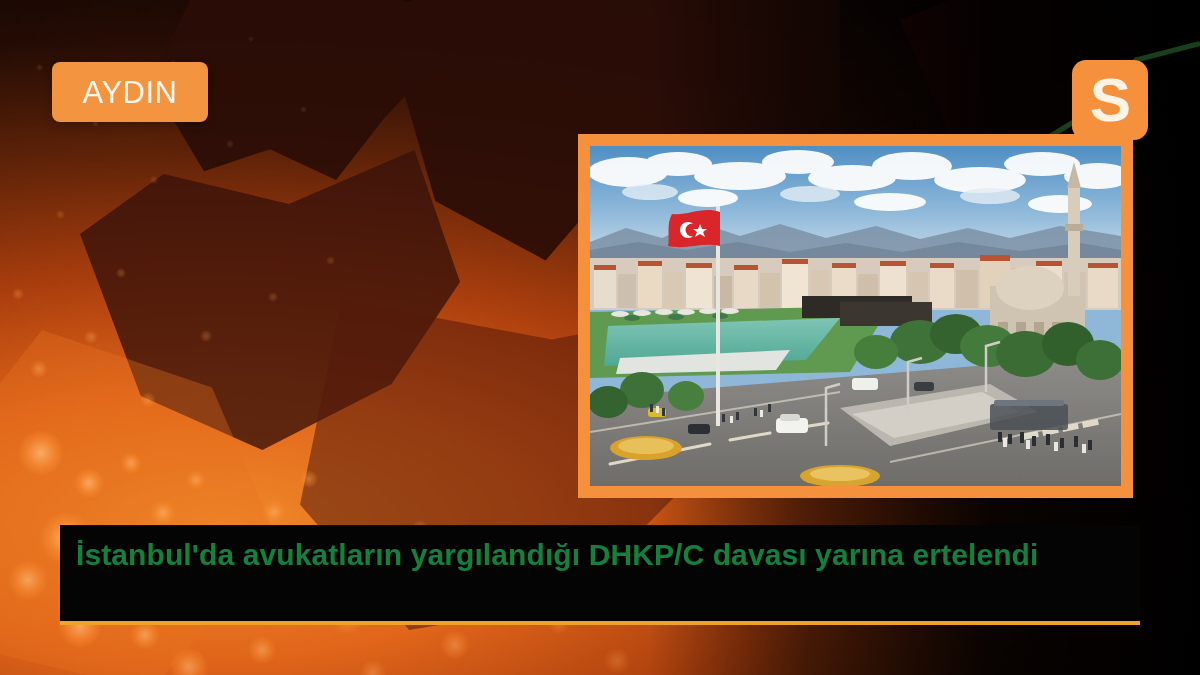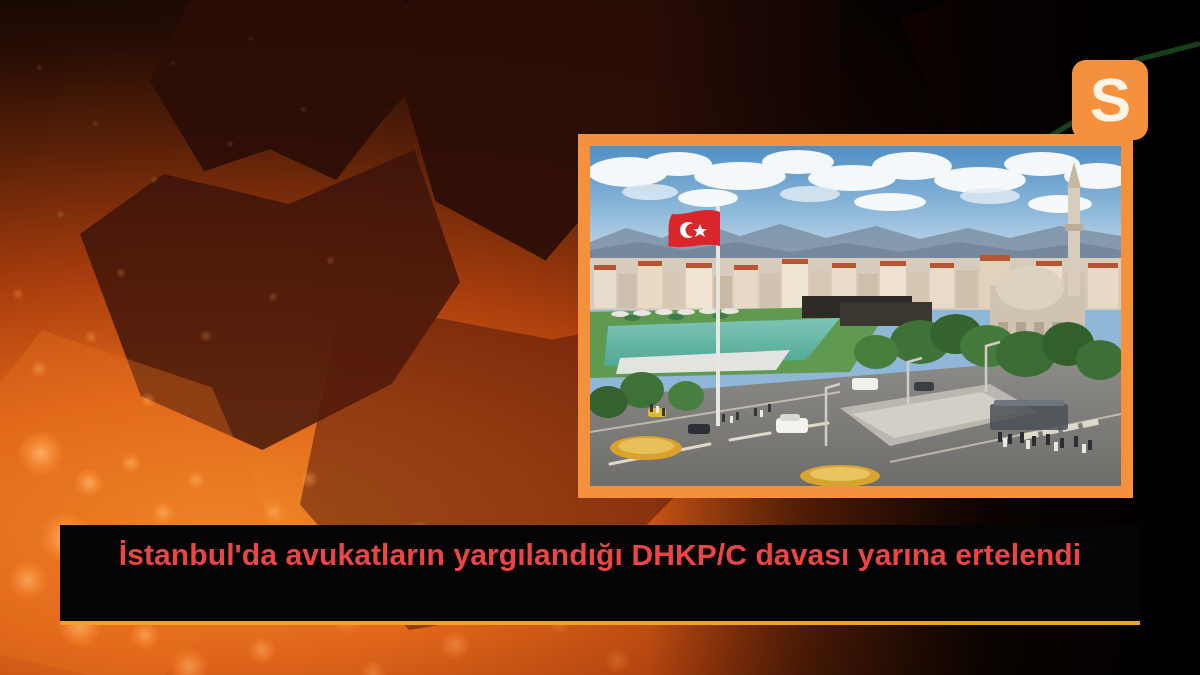--- a/index.html
+++ b/index.html
@@ -96,27 +96,26 @@
   .headline-panel{
     position:absolute;left:60px;top:525px;
     width:1080px;height:100px;
     background:#040404;
     border-bottom:4px solid #f0a12a;
     box-sizing:border-box;
     padding:12px 16px 0 16px;
     z-index:7;
   }
   .headline-panel .title{
-    color:#ef4444;
+    color:#15803d;
     font-size:30px;
     font-weight:700;
     line-height:1.22;
     letter-spacing:.1px;
     margin:0;
-    text-align:center;
   }
 </style>
 </head>
 <body>
 
 <div class="stage">
 
   <div class="bg">
     <div class="bg-base"></div>
 
@@ -170,20 +169,23 @@
         <div class="dot" style="left:468px;top:548px;width:14px;height:14px;opacity:0.26"></div>
         <div class="dot" style="left:548px;top:612px;width:22px;height:22px;opacity:0.28"></div>
         <div class="dot" style="left:604px;top:648px;width:26px;height:26px;opacity:0.26"></div>
         <div class="dot" style="left:92px;top:120px;width:7px;height:7px;opacity:0.16"></div>
         <div class="dot" style="left:170px;top:60px;width:6px;height:6px;opacity:0.14"></div>
         <div class="dot" style="left:248px;top:36px;width:6px;height:6px;opacity:0.12"></div>
         <div class="dot" style="left:36px;top:64px;width:7px;height:7px;opacity:0.15"></div>
       </div>
   </div>
 
+  <div class="city-badge">
+    <span>AYDIN</span>
+  </div>
 
   <div class="brand-logo">
     <span>S</span>
   </div>
 
   <div class="photo-card">
     <div class="photo">
       <svg viewBox="0 0 531 340" preserveAspectRatio="none" aria-hidden="true">
         <defs>
           <linearGradient id="sky" x1="0" y1="0" x2="0" y2="1">

